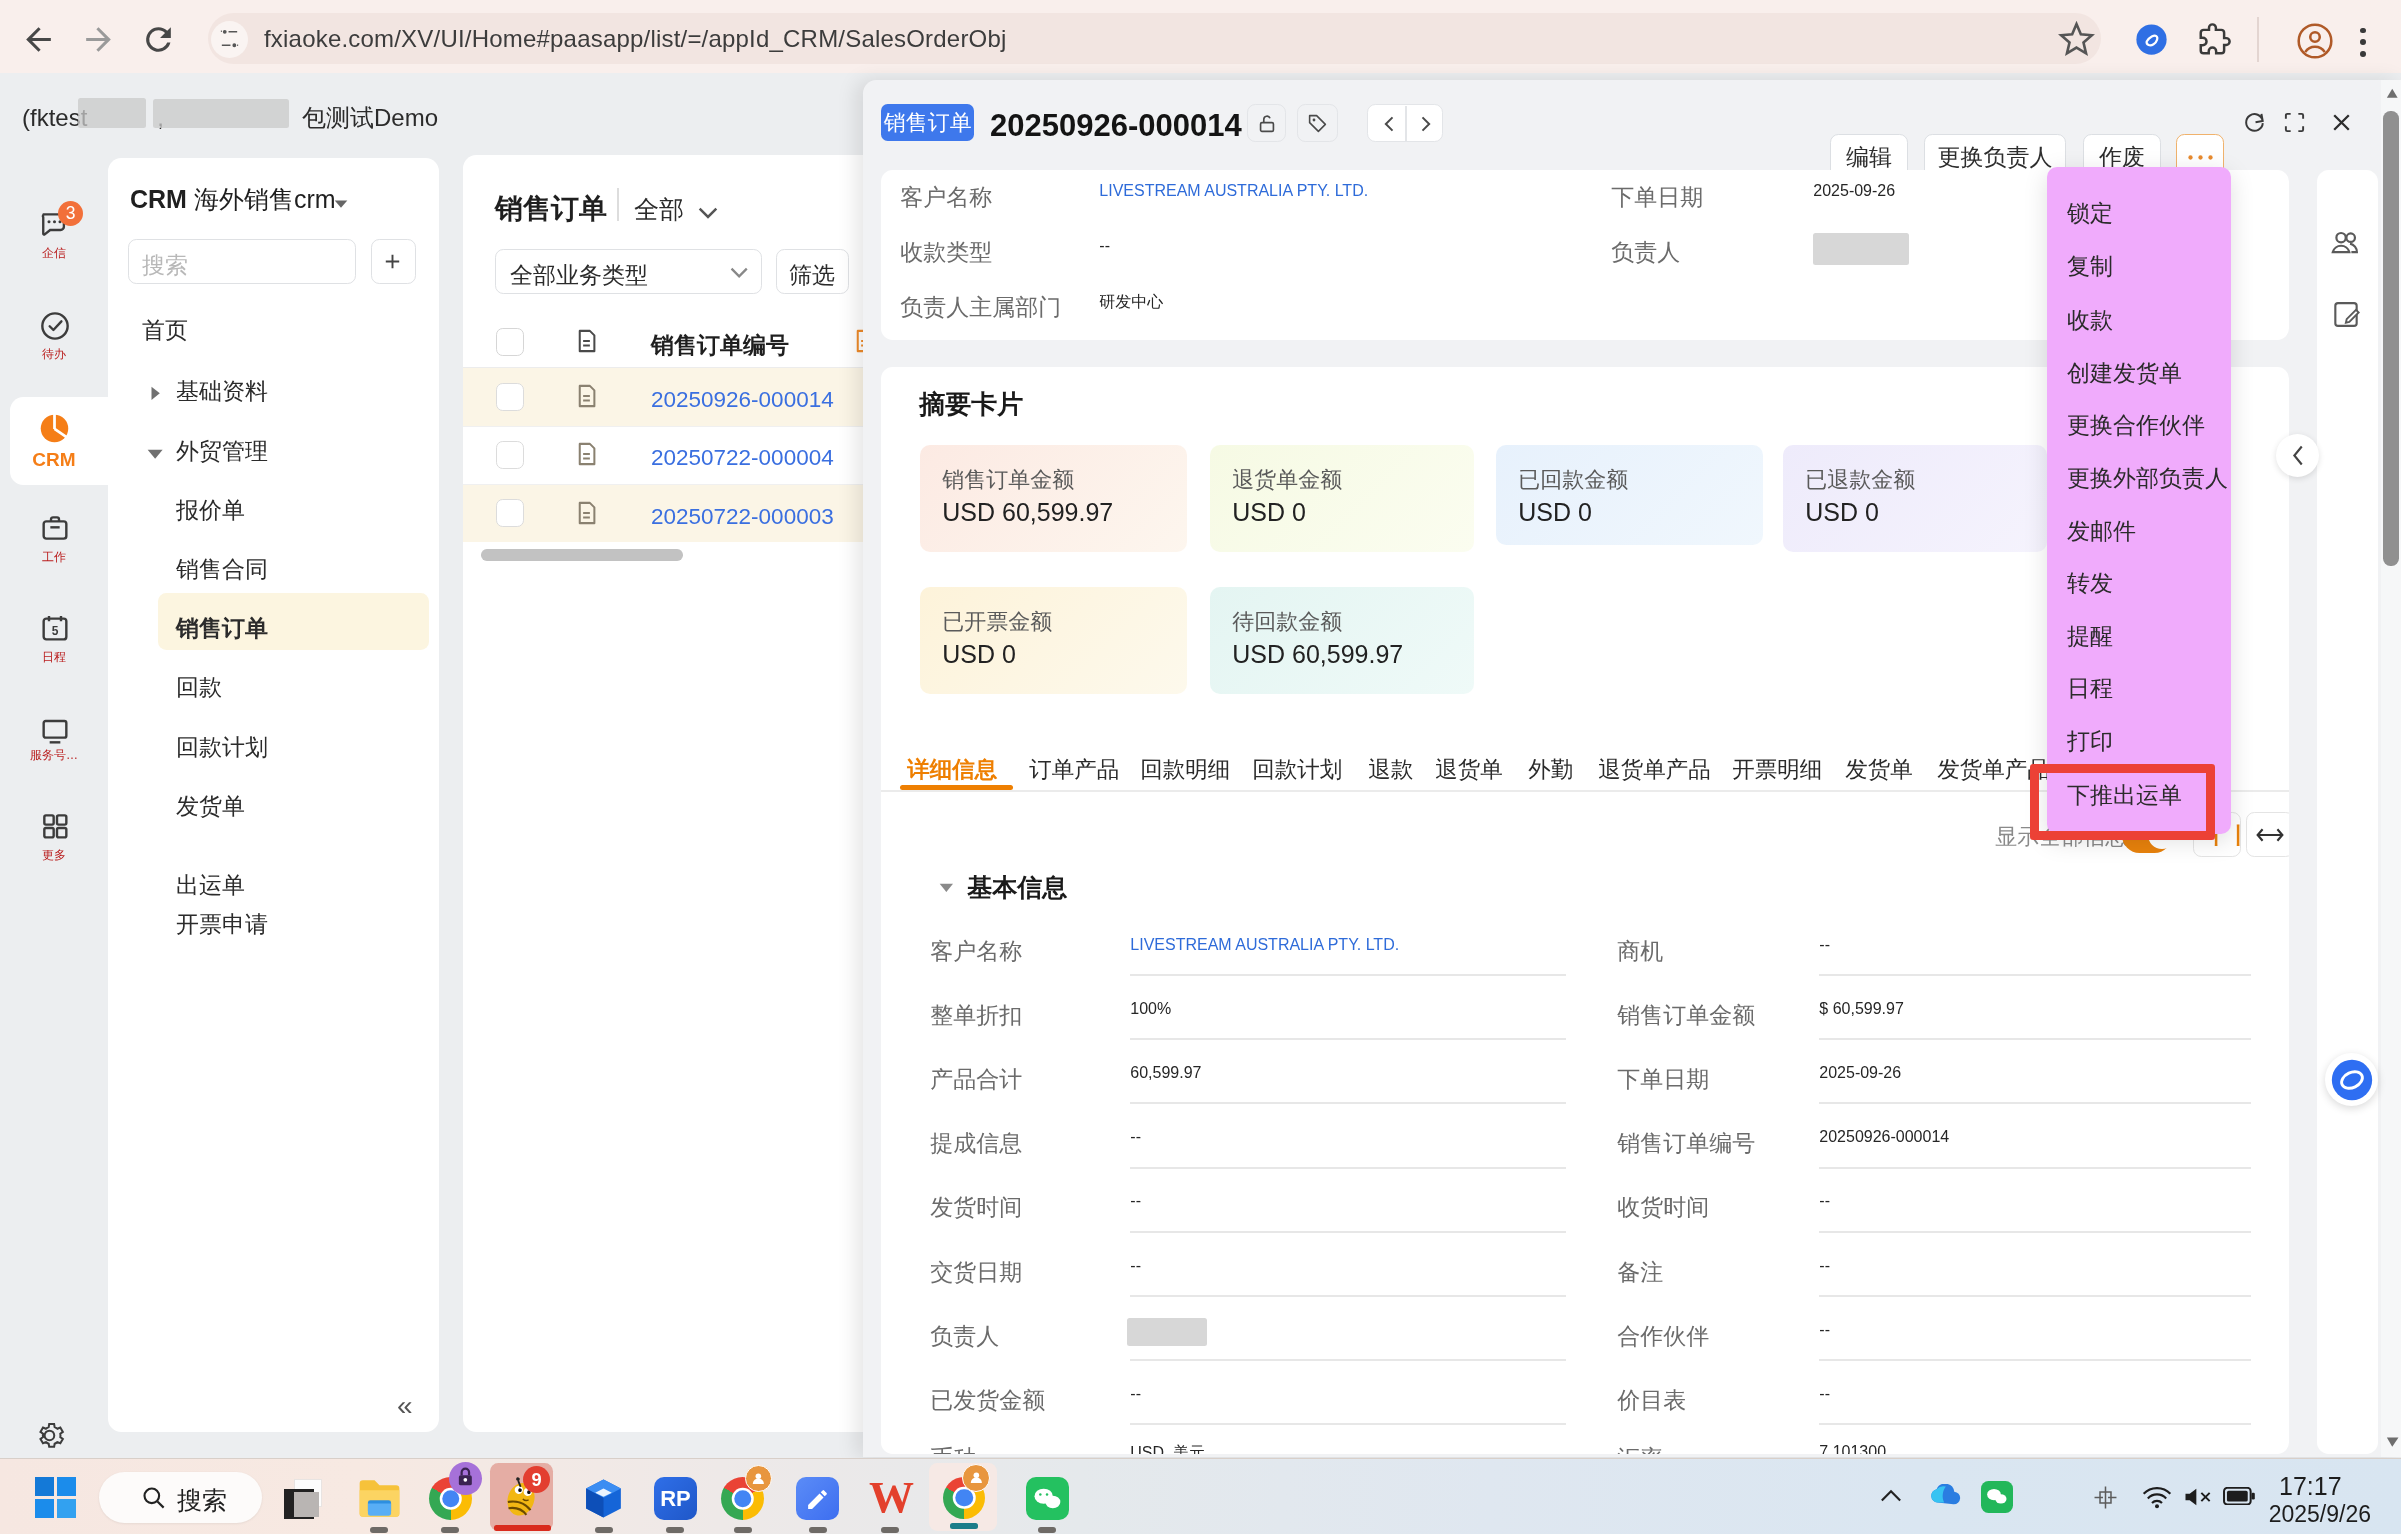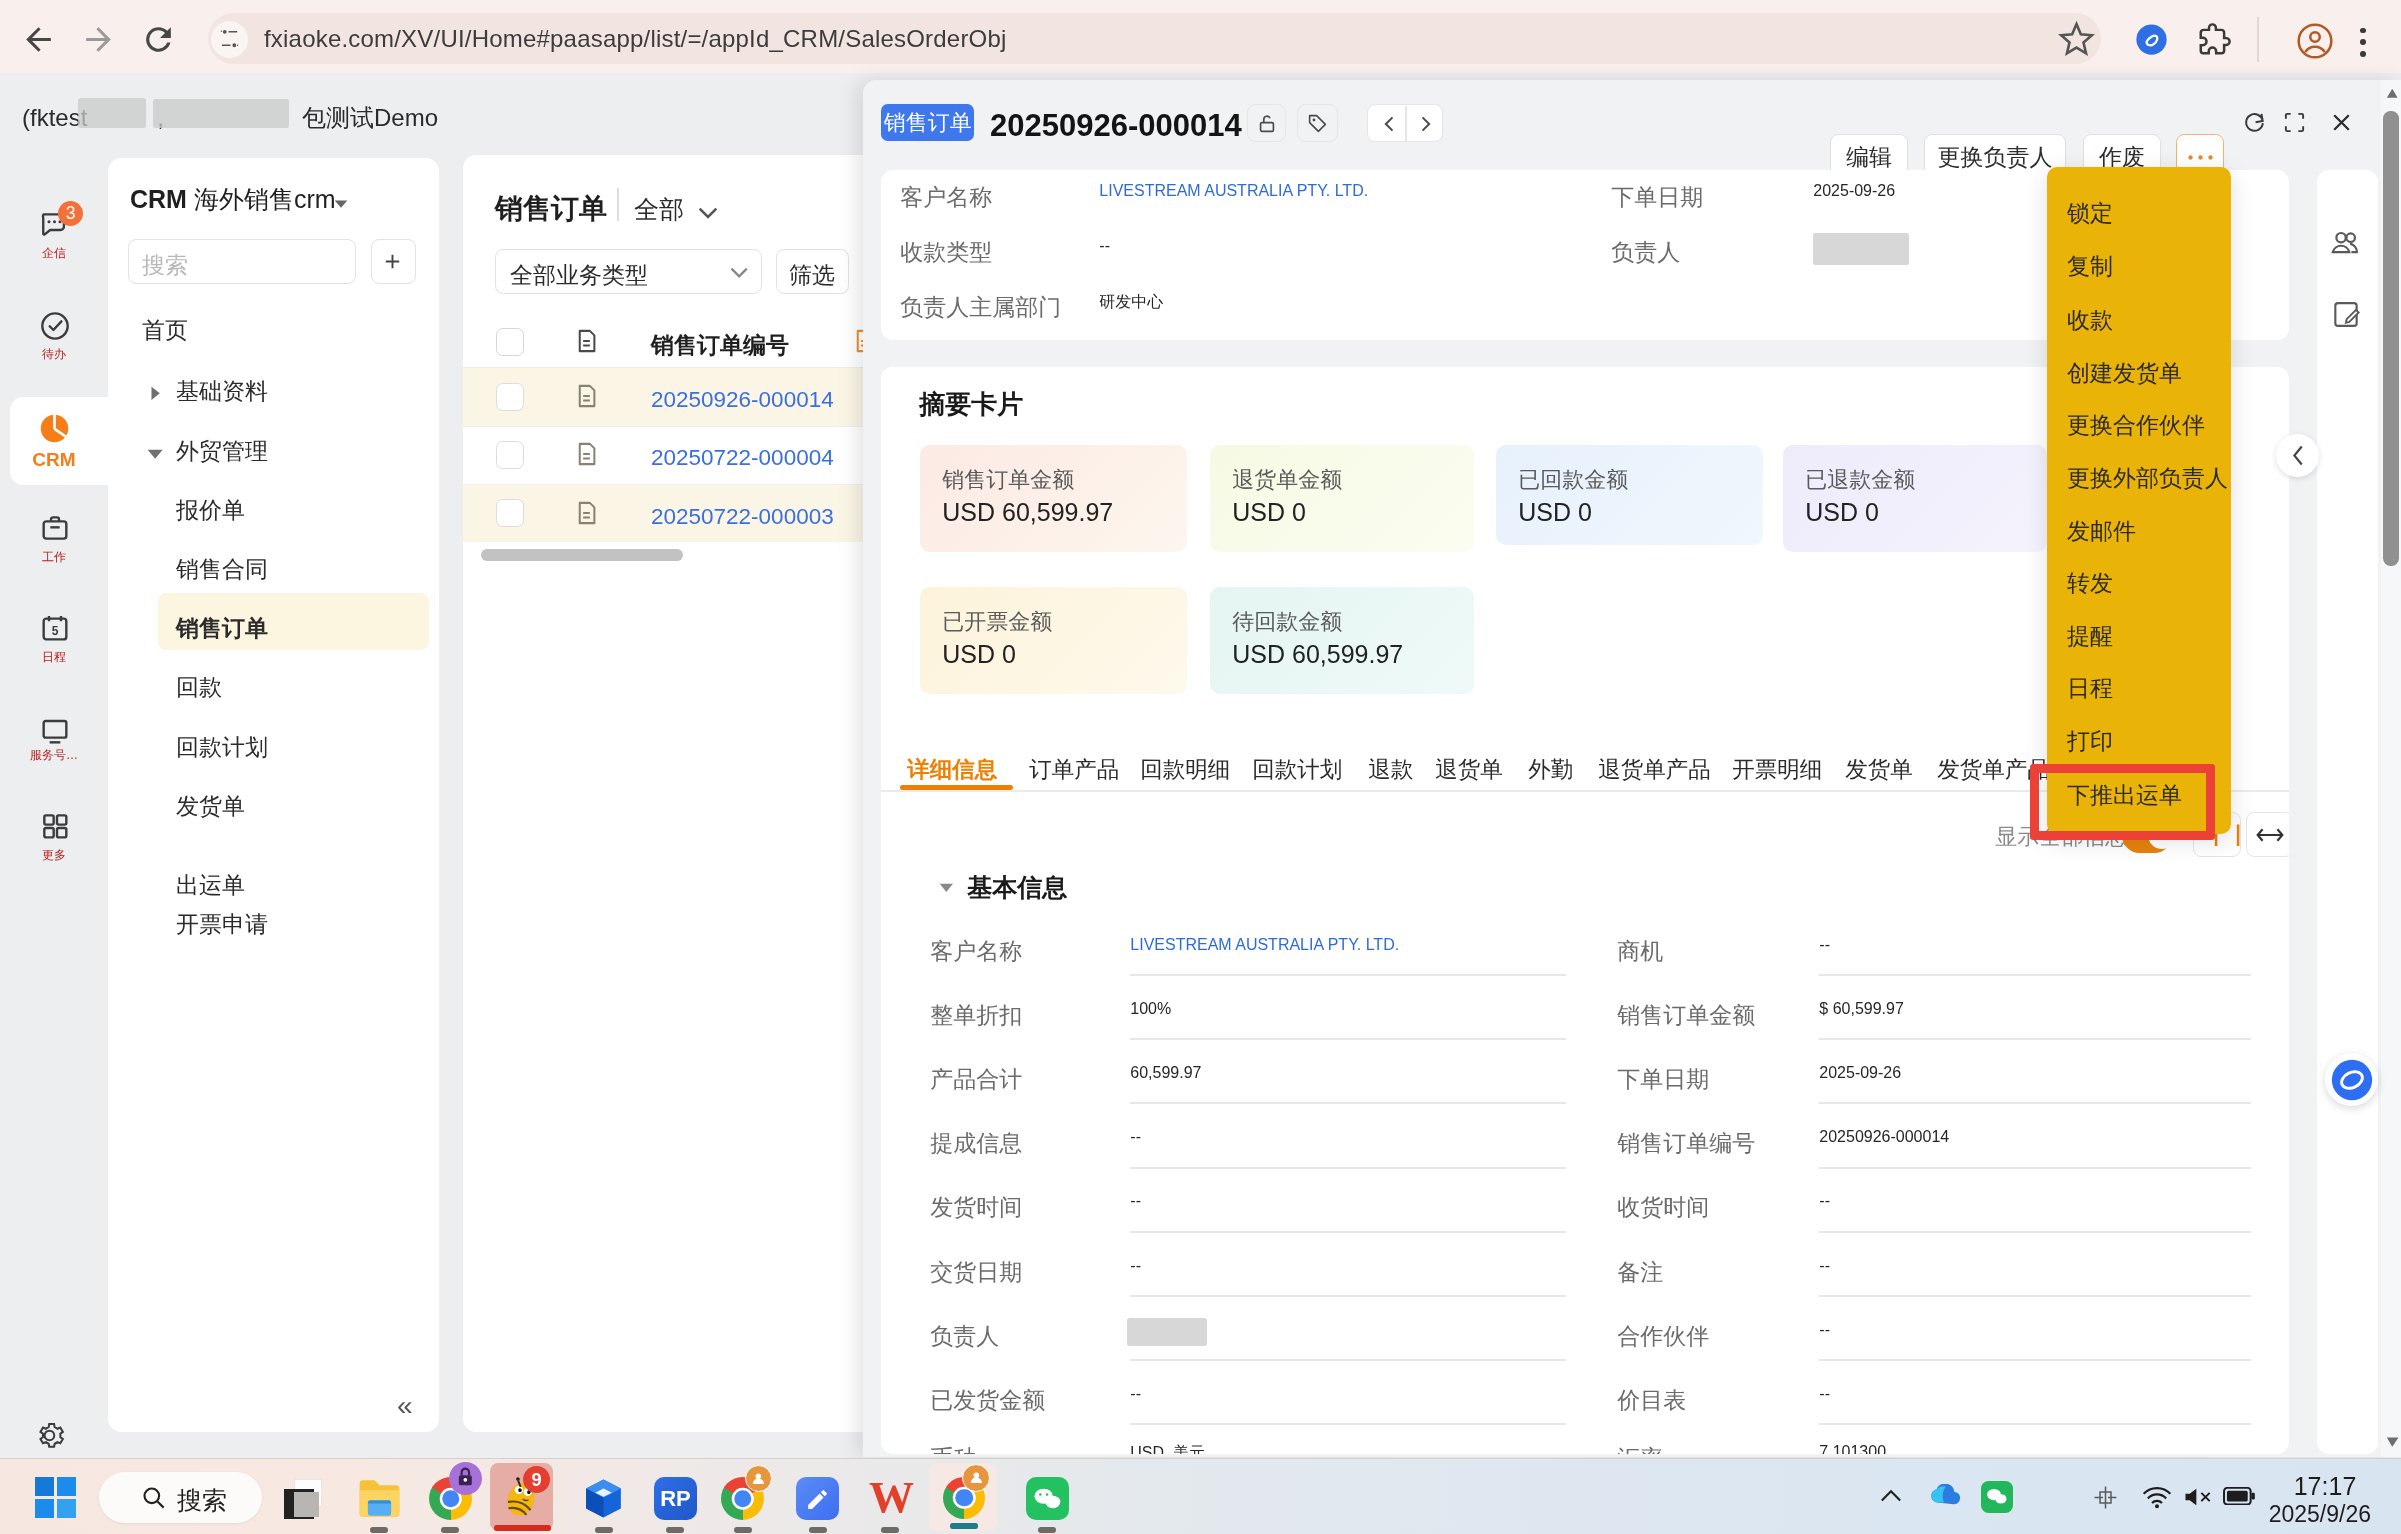--- a/index.html
+++ b/index.html
@@ -35,21 +35,21 @@
 #drawer { position:absolute; left:863px; top:80px; width:1538px; height:1377px; background:#f1f2f4; border-radius:13.3px 0 0 0; box-shadow:-6.7px 0 20px rgba(0,0,0,0.10); }
 .card { position:absolute; background:#fff; border-radius:11.7px; }
 .btn { position:absolute; height:46px; background:#fff; border:1.7px solid #dcdfe3; border-radius:8.3px; font-size:23px; color:#2e2e2e; display:flex; align-items:center; justify-content:center;margin-top:34px; }
 
 .flabel { position:absolute; font-size:23px; color:#6b6b6b; }
 .fvalue { position:absolute; font-size:16px; color:#262626; }
 .funder { position:absolute; height:1.7px; background:#e7e7e7; }
 .link { color:#2e6bd9; }
 
 
-#menu { position:absolute; left:2047px; top:167px; width:184px; height:667px; background:#eab308; border-radius:10px; box-shadow:0 6.7px 25px rgba(0,0,0,0.13); }
+#menu { position:absolute; left:2047px; top:167px; width:184px; height:667px; background:#f0abfc; border-radius:10px; box-shadow:0 6.7px 25px rgba(0,0,0,0.13); }
 #menu .mi { position:absolute; left:20px; font-size:23px; color:#2b2b2b; }
 #redbox { position:absolute; left:2030px; top:764px; width:185px; height:76px; border:9.2px solid #ec4136; border-radius:3.3px; }
 
 
 .chrome { position:absolute; width:43px; height:43px; border-radius:50%; background:conic-gradient(from -60deg,#ea4335 0 120deg,#fbbc04 0 240deg,#34a853 0 360deg); }
 .chrome:before { content:''; position:absolute; left:50%; top:50%; width:22.5px; height:22.5px; transform:translate(-50%,-50%); background:#fff; border-radius:50%; }
 .chrome:after { content:''; position:absolute; left:50%; top:50%; width:17.5px; height:17.5px; transform:translate(-50%,-50%); background:#4285f4; border-radius:50%; }
 #taskbar { position:absolute; left:0; top:1458px; width:2401px; height:77px; background:linear-gradient(90deg,#f6e7e1 0%,#f7e9e2 15%,#eee9e8 30%,#e5e9ec 45%,#dfe7f0 62%,#dae6f1 80%,#d8e5f1 100%); border-top:1.7px solid #d8cfc9; }
 </style>
 </head>
@@ -575,16 +575,16 @@
     </svg>
   <svg class="abs" style="left:2183px;top:28px" width="30" height="20" viewBox="0 0 36 24">
       <path d="M3 8h5l8-6v20l-8-6H3z" fill="#1d1d1d"></path>
       <path d="M22 7l10 10M32 7L22 17" stroke="#1d1d1d" stroke-width="2.4"></path>
     </svg>
   <svg class="abs" style="left:2223px;top:28px" width="32" height="18.3" viewBox="0 0 38 22">
       <rect x="1" y="1" width="32" height="20" rx="4" fill="none" stroke="#1d1d1d" stroke-width="2.4"></rect>
       <rect x="4.5" y="4.5" width="25" height="13" rx="2" fill="#1d1d1d"></rect>
       <rect x="34" y="7" width="4" height="8" rx="1.5" fill="#1d1d1d"></rect>
     </svg>
-  <div class="abs" style="left:2279px;top:13.3px;width:92px;height:25px;font-size:25px;color:#1d1d1d;text-align:center">17:17</div>
+  <div class="abs" style="left:2279px;top:13.3px;width:92px;height:25px;font-size:25px;color:#1d1d1d;text-align:left">17:17</div>
   <div class="abs" style="left:2260px;top:42px;width:111px;height:23px;font-size:23px;color:#1d1d1d;text-align:right">2025/9/26</div>
 </div>
 
 
 </body></html>

